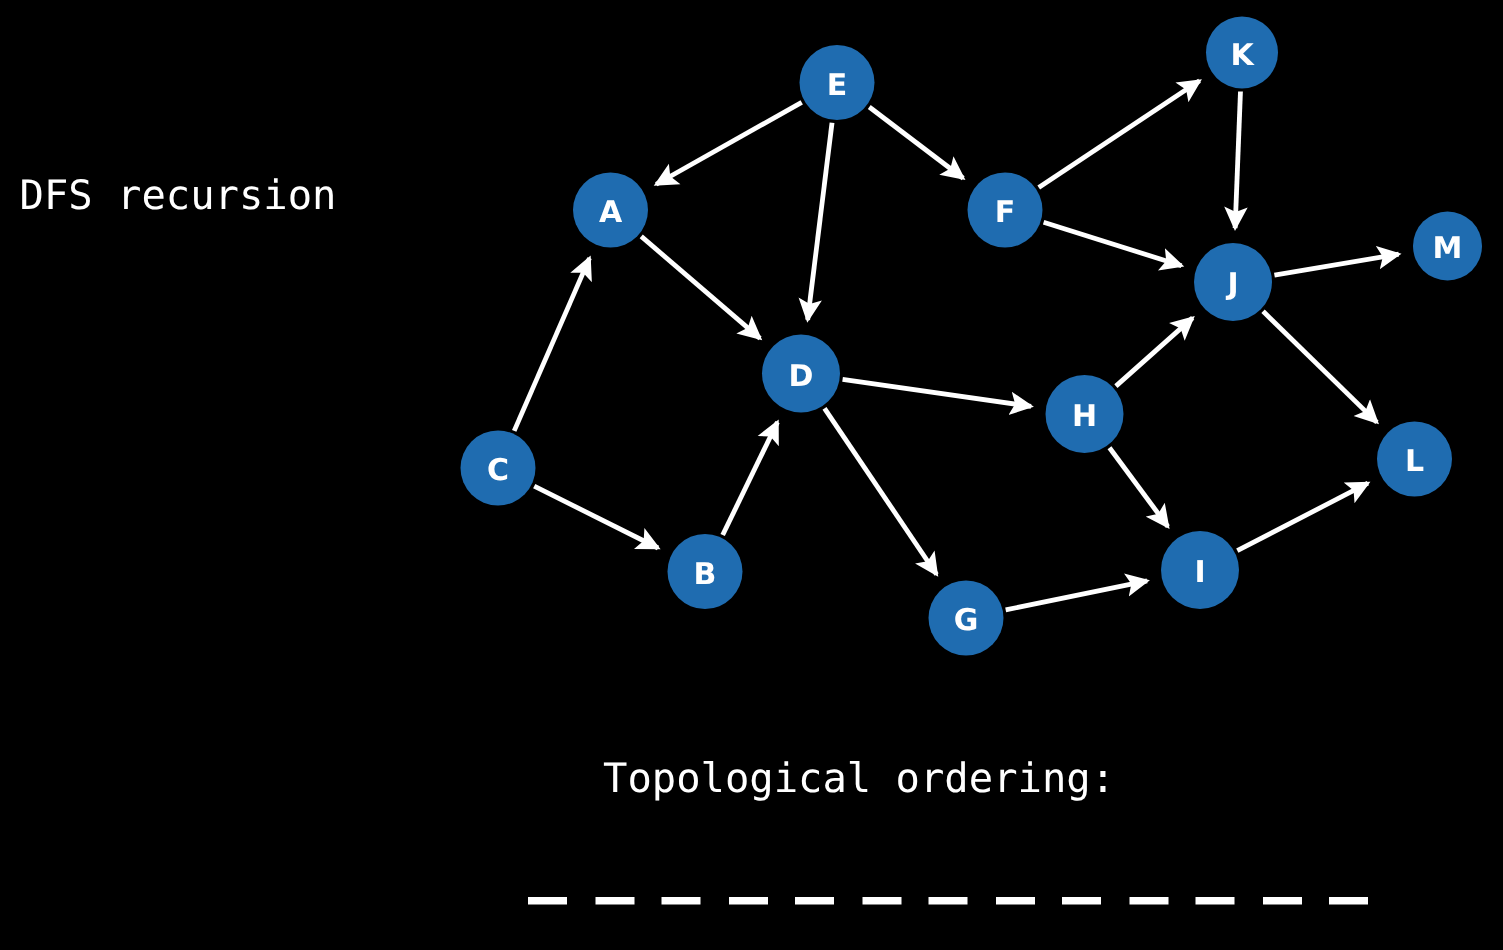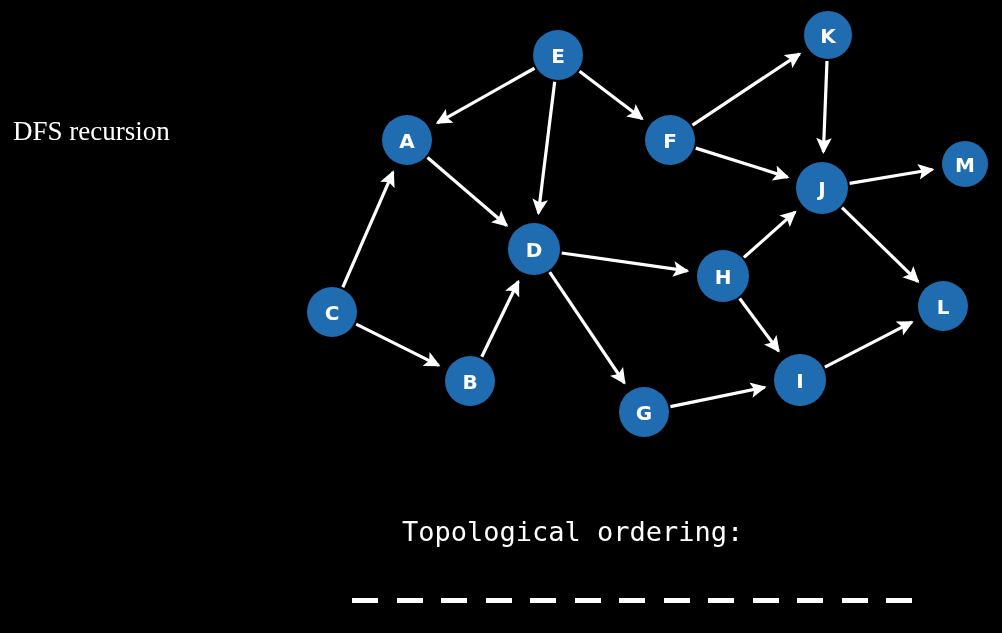--- a/index.html
+++ b/index.html
@@ -27,33 +27,32 @@
     color: #ffffff;
     font-family: "DejaVu Sans Mono", monospace;
     font-size: 27px;
     line-height: 40px;
     white-space: pre;
     letter-spacing: 0px;
   }
   #callstack-label {
     left: 13px;
     top: 31px;
-    font-family: Liberation Serif, serif;
   }
   #callstack-line1 { display: block; }
   #callstack-line2 {
     display: block;
     padding-left: 20px;
     text-decoration: underline;
     text-underline-offset: 7px;
     text-decoration-thickness: 3px;
   }
   #topo-label {
     left: 402px;
-    top: 512px;
+    top: 500px;
     font-size: 27px;
   }
   #blanks-row {
     position: absolute;
     left: 352px;
     top: 598px;
     width: 560px;
     height: 22px;
     display: flex;
     justify-content: space-between;

